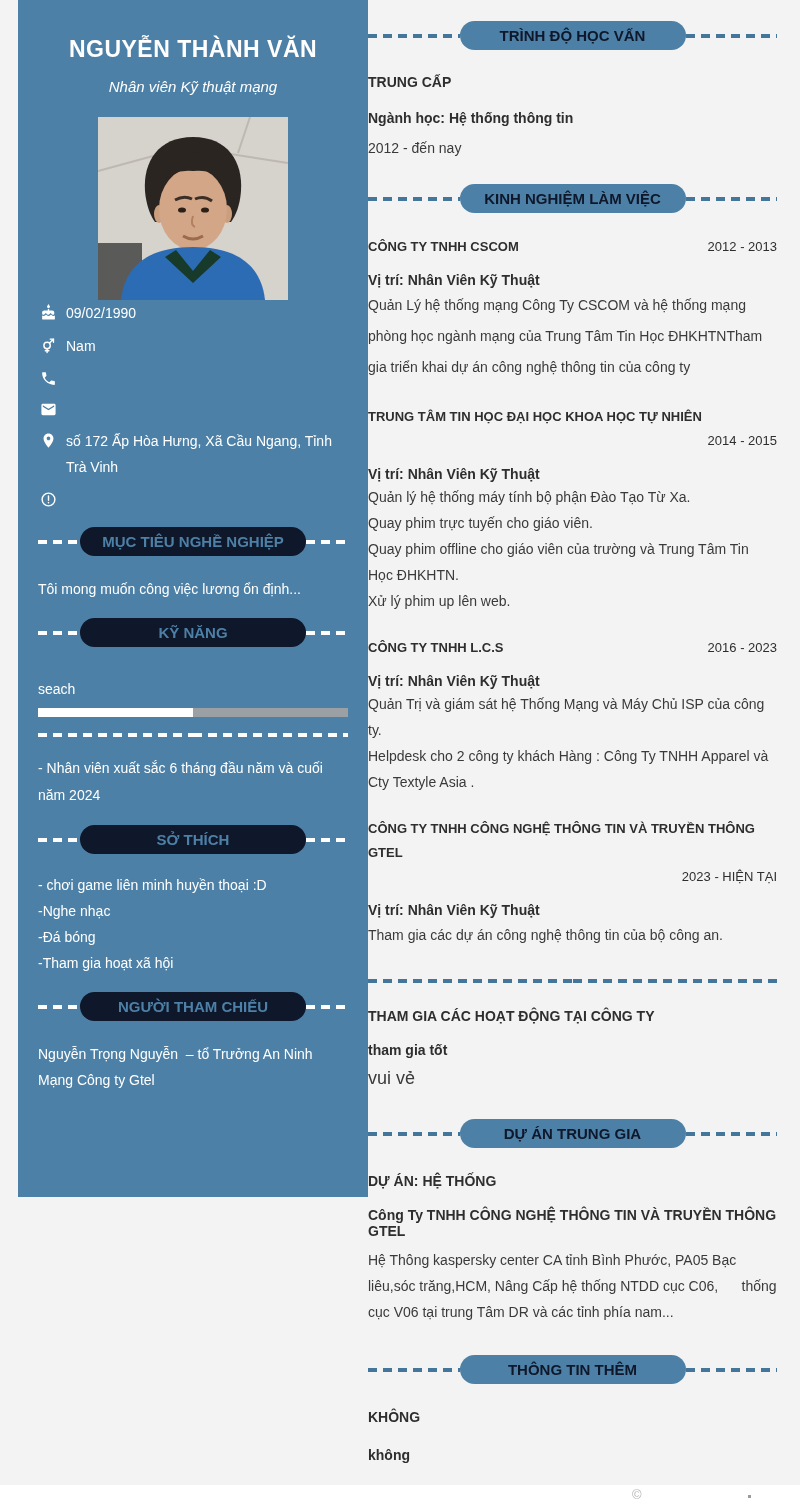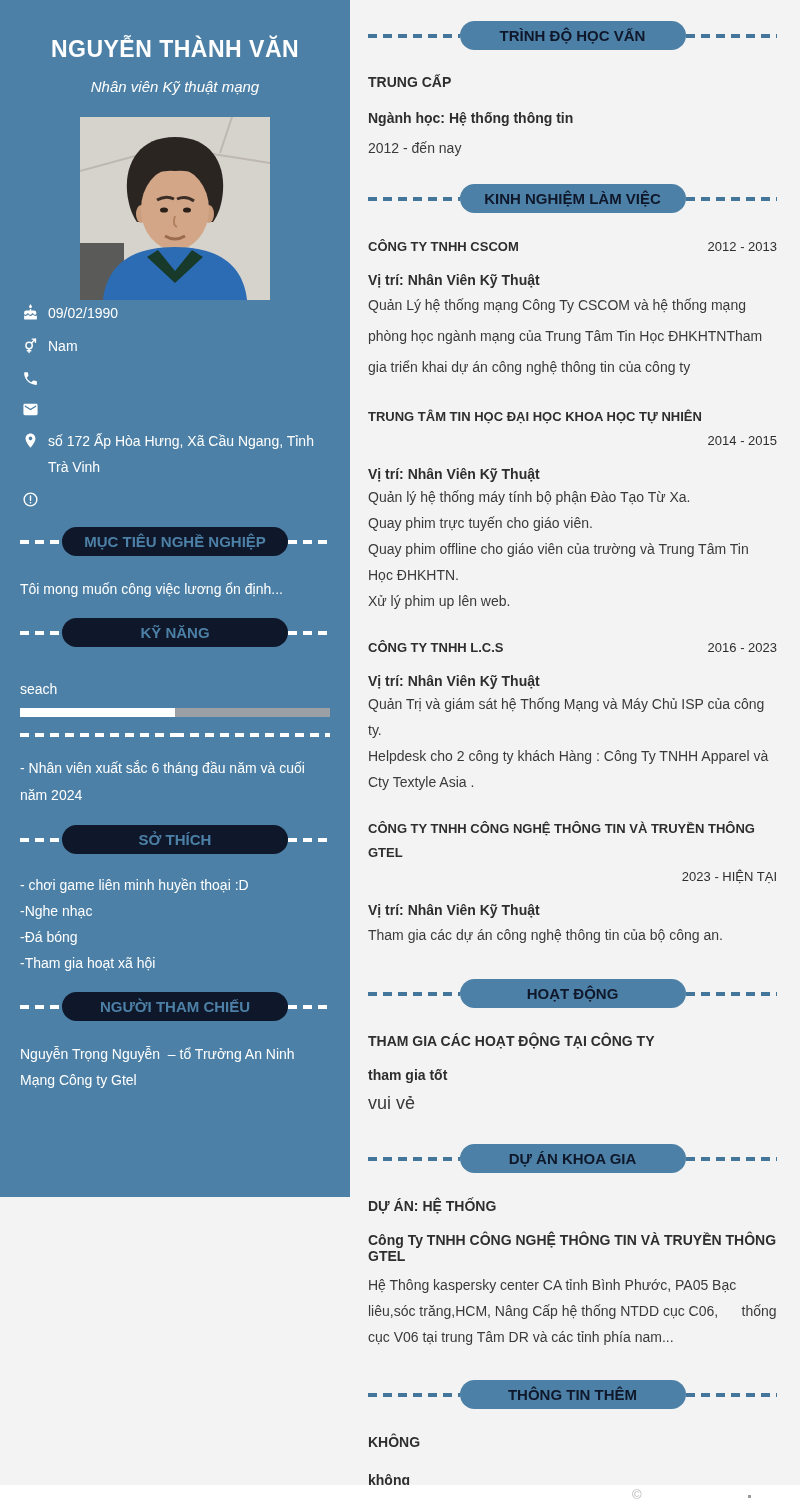--- a/index.html
+++ b/index.html
@@ -1,20 +1,20 @@
 <!DOCTYPE html>
 <html><head>
 <meta charset="utf-8">
 <style>
   * { margin:0; padding:0; box-sizing:border-box; }
   body { font-family:"Liberation Sans","DejaVu Sans",sans-serif; }
   .page { position:relative; width:800px; height:1509px; background:#f2f3f2; overflow:hidden; }
 
   
-  .sidebar { position:absolute; left:0; top:0; width:350px; height:1197px;
+  .sidebar { position:absolute; left:18px; top:0; width:350px; height:1197px;
              background:#4d80a6; color:#fff; padding:0 20px; }
   .cv-name { margin-top:36px; text-align:center; font-size:23px; font-weight:bold;
              letter-spacing:.5px; color:#fff; }
   .cv-title { margin-top:15px; text-align:center; font-style:italic; font-size:15px; }
   .photo-wrap { margin:22px auto 0; width:190px; height:183px; }
 
   .contact { }
   .contact-row { display:flex; align-items:flex-start; margin-bottom:7px; min-height:24px; }
   .contact-row .cicon { flex:0 0 17px; height:17px; margin:4px 9px 0 2px; }
   .contact-row .cicon svg { display:block; width:17px; height:17px; }
@@ -253,30 +253,29 @@
       <div class="job-head">
         <span class="job-company">CÔNG TY TNHH CÔNG NGHỆ THÔNG TIN VÀ TRUYỀN THÔNG GTEL</span>
         <span class="job-period">2023 - HIỆN TẠI</span>
       </div>
       <div class="h-bold job-position">Vị trí: Nhân Viên Kỹ Thuật</div>
       <div class="job-desc">Tham gia các dự án công nghệ thông tin của bộ công an.</div>
     </div>
 
     <div class="main-header" style="margin-top:28px">
       <span class="dash"></span>
-      <span class="main-pill">HOẠT ĐỘNG</span>
       <span class="dash"></span>
     </div>
     <div class="h-bold act-heading">THAM GIA CÁC HOẠT ĐỘNG TẠI CÔNG TY</div>
     <div class="h-bold act-sub">tham gia tốt</div>
     <div class="act-text">vui vẻ</div>
 
     <div class="main-header" style="margin-top:30px">
       <span class="dash"></span>
-      <span class="main-pill">DỰ ÁN KHOA GIA</span>
+      <span class="main-pill">DỰ ÁN TRUNG GIA</span>
       <span class="dash"></span>
     </div>
     <div class="h-bold proj-label">DỰ ÁN: HỆ THỐNG</div>
     <div class="h-bold proj-company">Công Ty TNHH CÔNG NGHỆ THÔNG TIN VÀ TRUYỀN THÔNG GTEL</div>
     <div class="proj-desc">Hệ Thông kaspersky center CA tỉnh Bình Phước, PA05 Bạc liêu,sóc trăng,HCM, Nâng Cấp hệ thống NTDD cục C06,      thống cục V06 tại trung Tâm DR và các tỉnh phía nam...</div>
 
     <div class="main-header" style="margin-top:30px">
       <span class="dash"></span>
       <span class="main-pill">THÔNG TIN THÊM</span>
       <span class="dash"></span>

